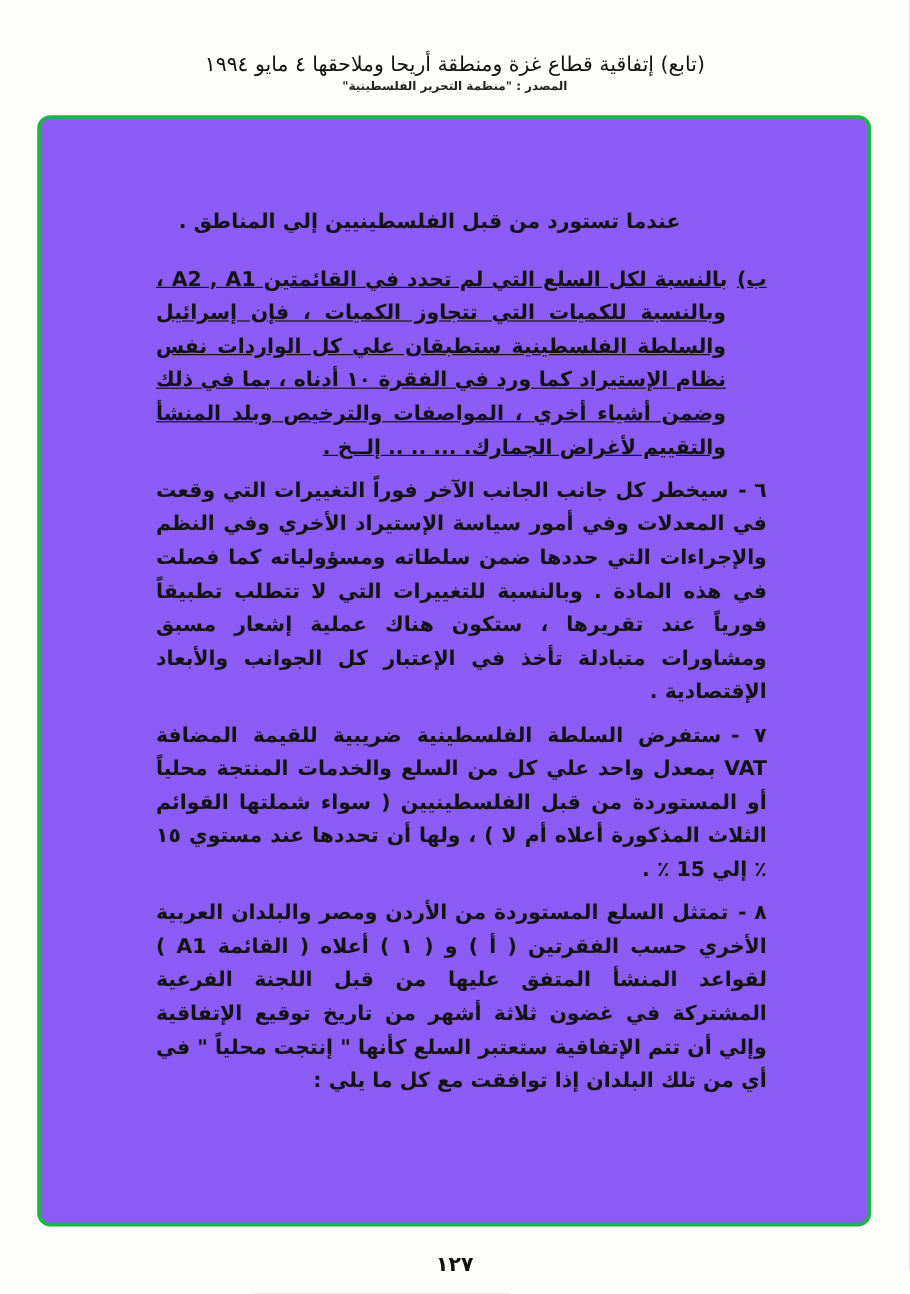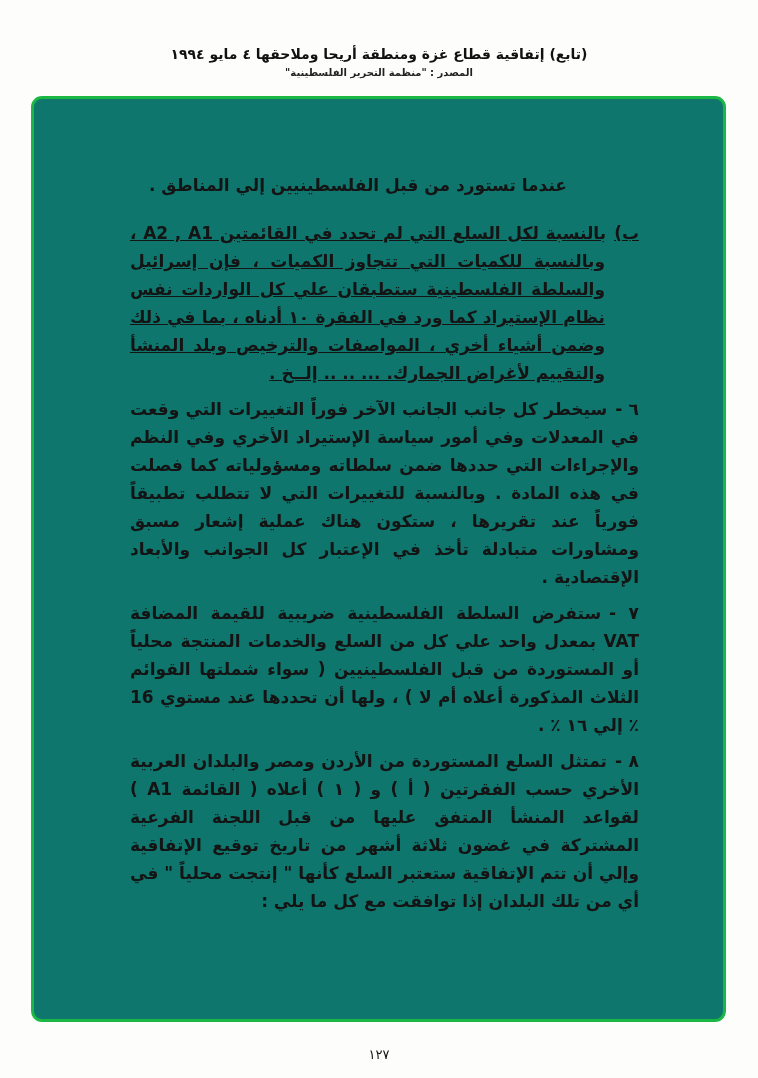--- a/index.html
+++ b/index.html
@@ -22,43 +22,43 @@
   
   .doc-header {
     position: absolute;
     top: 46px;
     left: 0;
     width: 100%;
     direction: rtl;
     text-align: center;
   }
   .doc-title {
-    font-size: 14px;
-    font-weight: 700;
+    font-size: 17px;
+    font-weight: 400;
     letter-spacing: 0.2px;
     line-height: 16px;
   }
   .doc-source {
     margin-top: 4px;
     font-size: 10px;
     font-weight: 700;
     color: #222222;
     line-height: 13px;
   }
 
   
   .frame {
     position: absolute;
     left: 31px;
     top: 96px;
     width: 695px;
     height: 926px;
     border: 3px solid #1ab744;
     border-radius: 11px;
-    background: #0f766e;
+    background: #8b5cf6;
   }
 
   .content {
     direction: rtl;
     padding: 72px 84px 0 96px;
     font-size: 17px;
     font-weight: 700;
     line-height: 28px;
     text-align: justify;
     color: #141414;
@@ -91,22 +91,22 @@
 
   
   .doc-footer {
     position: absolute;
     top: 1044px;
     left: 0;
     width: 100%;
     text-align: center;
   }
   .page-number {
-    font-size: 13px;
-    font-weight: 400;
+    font-size: 17px;
+    font-weight: 700;
     letter-spacing: 2px;
   }
 </style>
 </head>
 <body>
 
 <div class="page">
 
   <header class="doc-header">
     <div class="doc-title">(تابع) إتفاقية قطاع غزة ومنطقة أريحا وملاحقها ٤ مايو ١٩٩٤</div>
@@ -120,21 +120,21 @@
 
       <p class="para hang">
         <span class="marker">ب)</span><span>بالنسبة لكل السلع التي لم تحدد في القائمتين A2 , A1 ، وبالنسبة للكميات التي تتجاوز الكميات ، فإن إسرائيل والسلطة الفلسطينية ستطبقان علي كل الواردات نفس نظام الإستيراد كما ورد في الفقرة ١٠ أدناه ، بما في ذلك وضمن أشياء أخري ، المواصفات والترخيص وبلد المنشأ والتقييم لأغراض الجمارك. ... .. .. إلــخ .</span>
       </p>
 
       <p class="para flush">
         <span class="marker">٦ -</span><span>سيخطر كل جانب الجانب الآخر فوراً التغييرات التي وقعت في المعدلات وفي أمور سياسة الإستيراد الأخري وفي النظم والإجراءات التي حددها ضمن سلطاته ومسؤولياته كما فصلت في هذه المادة . وبالنسبة للتغييرات التي لا تتطلب تطبيقاً فورياً عند تقريرها ، ستكون هناك عملية إشعار مسبق ومشاورات متبادلة تأخذ في الإعتبار كل الجوانب والأبعاد الإقتصادية .</span>
       </p>
 
       <p class="para flush">
-        <span class="marker">٧ -</span><span>ستفرض السلطة الفلسطينية ضريبية للقيمة المضافة VAT بمعدل واحد علي كل من السلع والخدمات المنتجة محلياً أو المستوردة من قبل الفلسطينيين ( سواء شملتها القوائم الثلاث المذكورة أعلاه أم لا ) ، ولها أن تحددها عند مستوي 16 ٪ إلي ١٦ ٪ .</span>
+        <span class="marker">٧ -</span><span>ستفرض السلطة الفلسطينية ضريبية للقيمة المضافة VAT بمعدل واحد علي كل من السلع والخدمات المنتجة محلياً أو المستوردة من قبل الفلسطينيين ( سواء شملتها القوائم الثلاث المذكورة أعلاه أم لا ) ، ولها أن تحددها عند مستوي ١٥ ٪ إلي 15 ٪ .</span>
       </p>
 
       <p class="para flush">
         <span class="marker">٨ -</span><span>تمتثل السلع المستوردة من الأردن ومصر والبلدان العربية الأخري حسب الفقرتين ( أ ) و ( ١ ) أعلاه ( القائمة A1 ) لقواعد المنشأ المتفق عليها من قبل اللجنة الفرعية المشتركة في غضون ثلاثة أشهر من تاريخ توقيع الإتفاقية وإلي أن تتم الإتفاقية ستعتبر السلع كأنها " إنتجت محلياً " في أي من تلك البلدان إذا توافقت مع كل ما يلي :</span>
       </p>
 
     </div>
   </div>
 
   <footer class="doc-footer">

